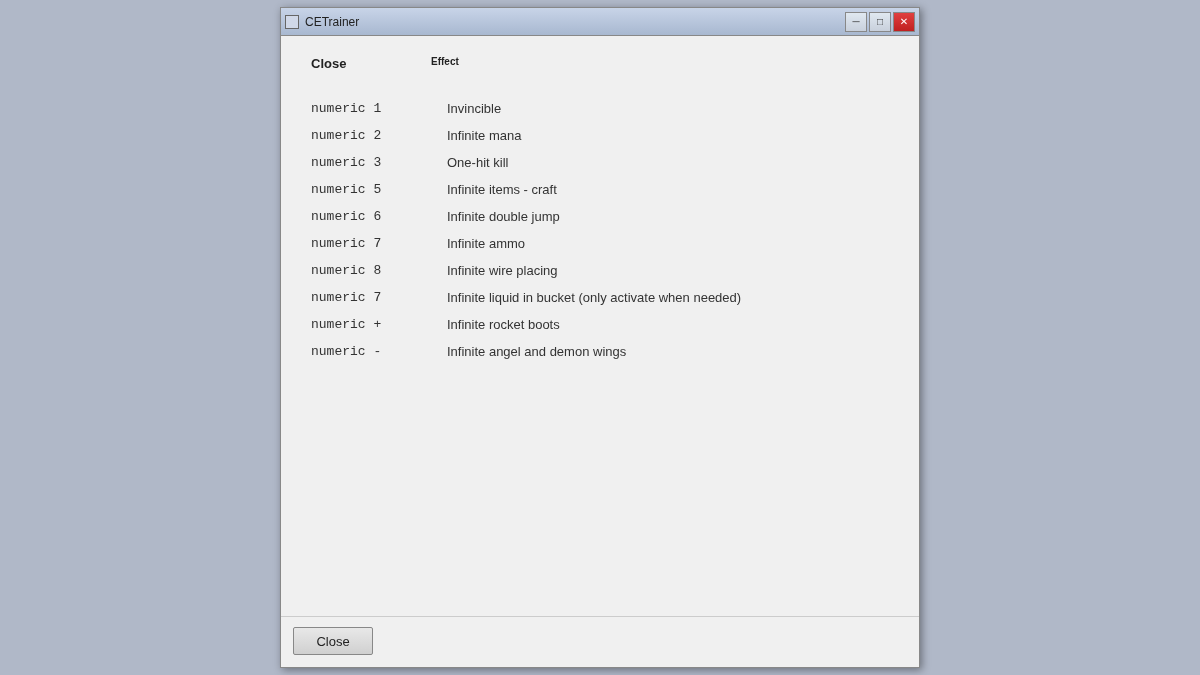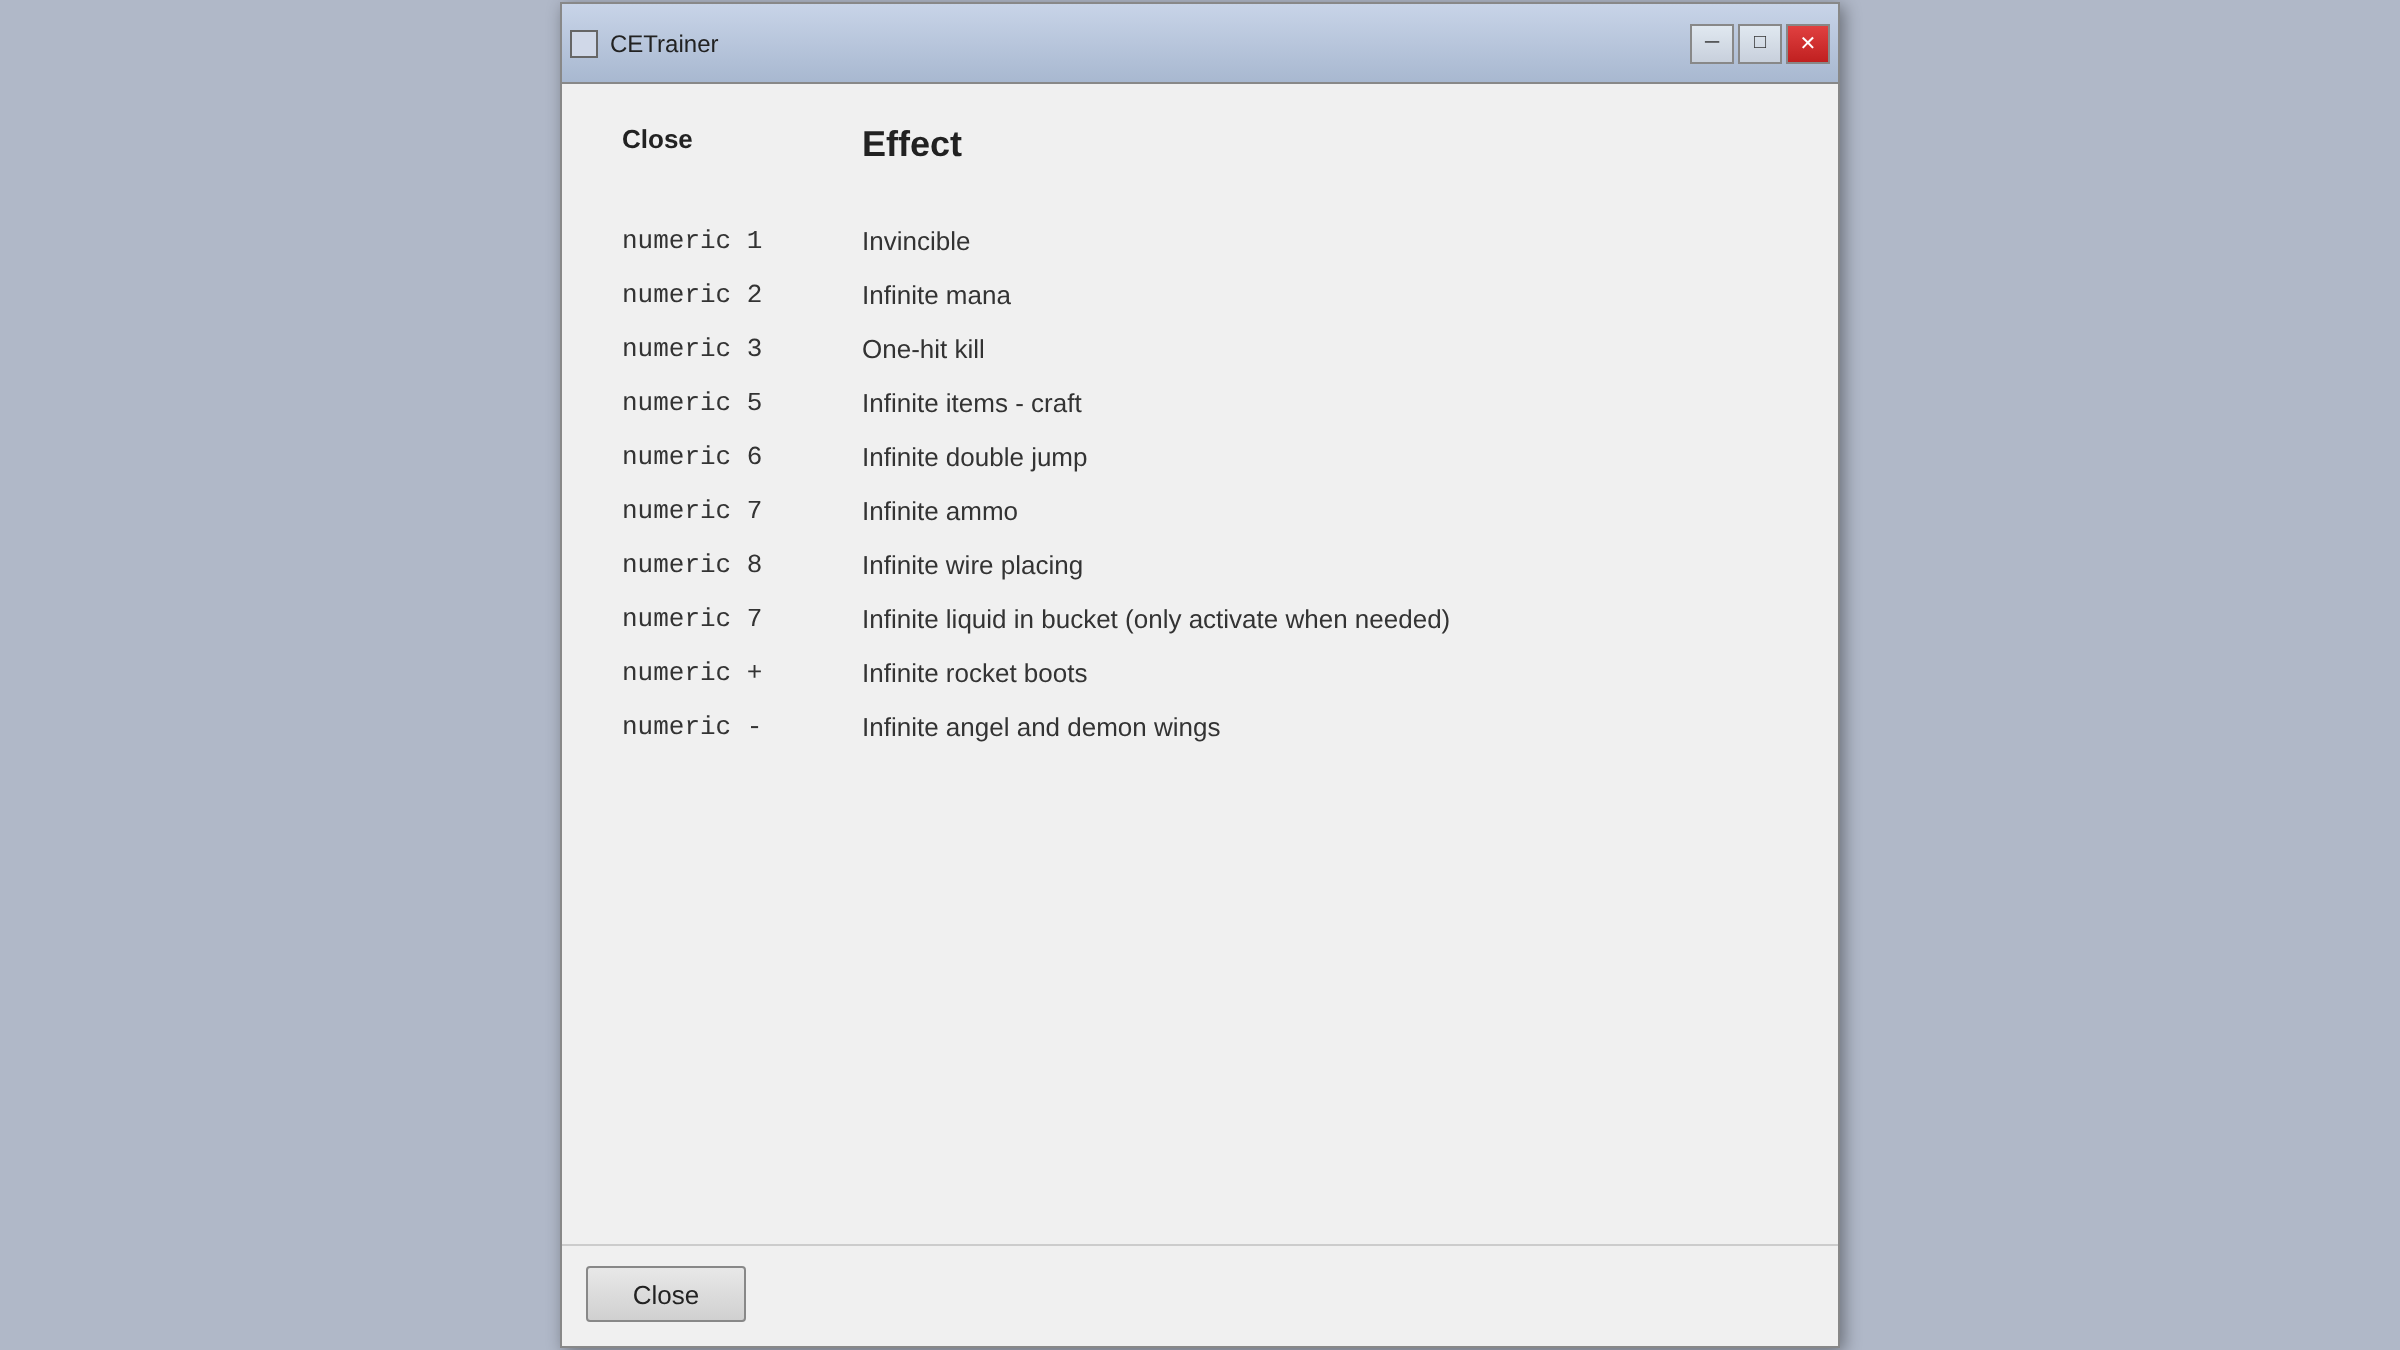--- a/index.html
+++ b/index.html
@@ -21,21 +21,21 @@
     .window {
       width: 640px;
       background: #f0f0f0;
       border: 1px solid #888;
       box-shadow: 2px 2px 8px rgba(0,0,0,0.4);
     }
 
     .title-bar {
       background: linear-gradient(to bottom, #c8d4e8, #a8b8d0);
       border-bottom: 1px solid #888;
-      height: 40px;
+      height: 28px;
       display: flex;
       align-items: center;
       justify-content: space-between;
       padding: 0 4px;
       user-select: none;
     }
 
     .title-bar-left {
       display: flex;
       align-items: center;
@@ -94,29 +94,30 @@
     }
 
     .header-hotkey {
       width: 120px;
       font-size: 13px;
       font-weight: bold;
       color: #222;
     }
 
     .header-effect {
-      font-size: 18px;
+      font-size: 10px;
       font-weight: bold;
       color: #222;
     }
 
     .cheat-row {
       display: flex;
       align-items: flex-start;
       padding: 6px 0;
+      gap: 16px;
     }
 
     .hotkey-col {
       width: 120px;
       font-size: 13px;
       color: #333;
       font-family: 'Courier New', monospace;
     }
 
     .effect-col {

